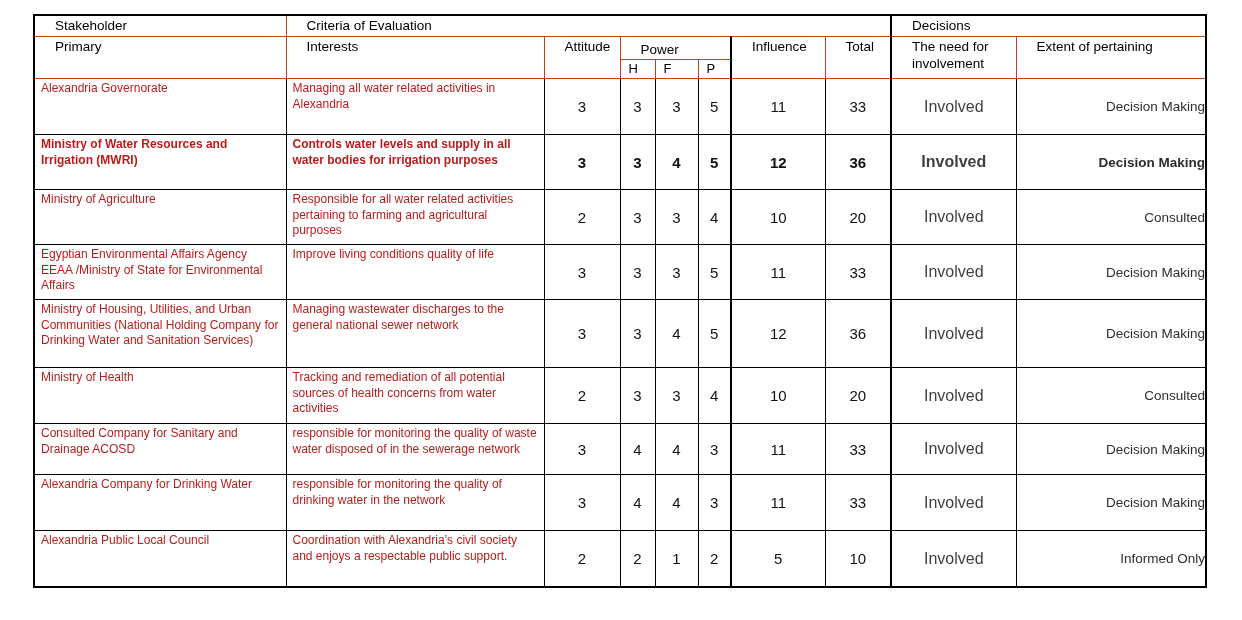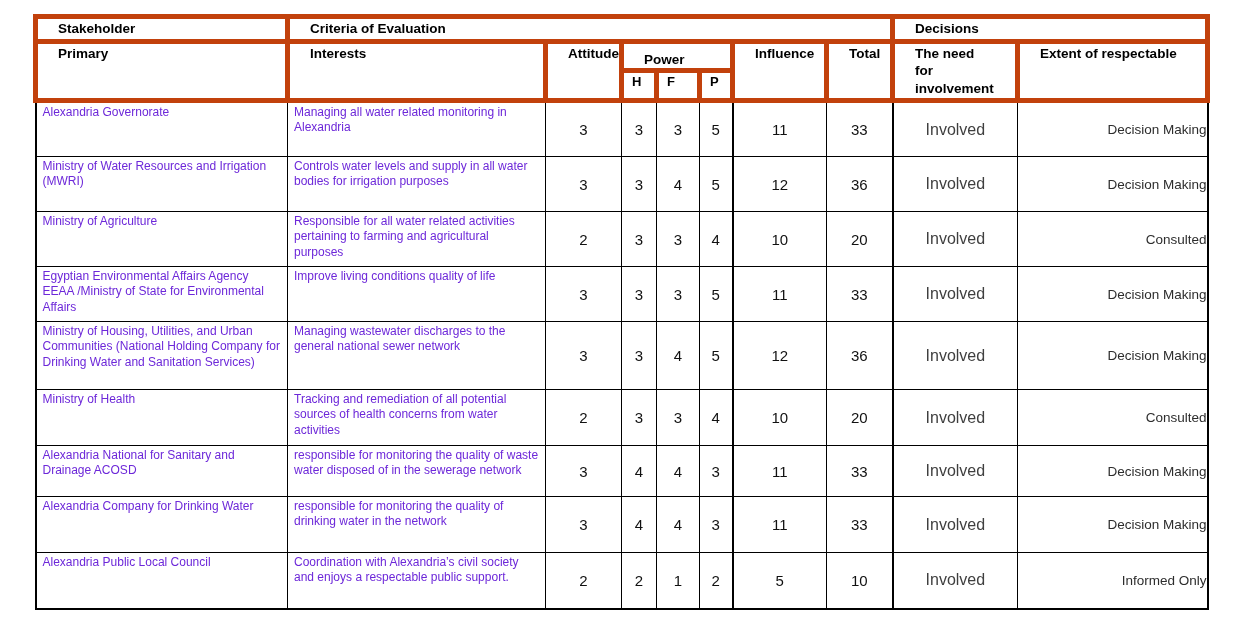--- a/index.html
+++ b/index.html
@@ -1,28 +1,28 @@
 <!DOCTYPE html>
 <html><head>
 <meta charset="utf-8">
 <style>
   html,body{margin:0;padding:0;background:#ffffff;}
   body{width:1242px;height:620px;position:relative;font-family:"Liberation Sans",sans-serif;}
   .table-wrap{position:absolute;left:33px;top:14px;}
   table{border-collapse:collapse;table-layout:fixed;width:1172px;border:2px solid #000;}
   th,td{overflow:hidden;box-sizing:border-box;}
-  th{border:5px solid #c2410c;font-weight:bold;font-size:13.5px;color:#000;text-align:left;
+  th{border:1px solid #c2410c;font-weight:normal;font-size:13.5px;color:#000;text-align:left;
      padding:1px 20px;vertical-align:top;line-height:1.3;}
   tr.h1 th{height:20px;}
   tr.h2 th{height:23px;margin-left:48px;}
   tr.h3 th{height:18px;font-size:13px;padding-left:8px;}
   th.power{text-align:left;vertical-align:bottom;padding-bottom:0;}
   .thickL{border-left:2px solid #000 !important;}
   tbody td{border:1px solid #000;border-top:1px solid #7d7d7d;}
-  td.txt{font-size:12px;color:#6d28d9;vertical-align:top;text-align:left;
+  td.txt{font-size:12px;color:#b91c1c;vertical-align:top;text-align:left;
          padding:2px 6px 2px 6px;line-height:1.27;}
   td.num{font-size:15px;color:#111;text-align:center;vertical-align:middle;padding:0;}
   td.small{font-size:16px;color:#3f3f3f;text-align:center;vertical-align:middle;padding:0;}
   td.extent{font-size:13.5px;color:#2d2d2d;text-align:right;vertical-align:middle;padding:0;}
 </style>
 </head>
 <body>
 
 <div class="table-wrap">
   <table>
@@ -45,42 +45,42 @@
         <th colspan="2" class="thickL">Decisions</th>
       </tr>
       <tr class="h2">
         <th rowspan="2">Primary</th>
         <th rowspan="2">Interests</th>
         <th rowspan="2">Attitude</th>
         <th colspan="3" class="power">Power</th>
         <th rowspan="2" class="thickL">Influence</th>
         <th rowspan="2">Total</th>
         <th rowspan="2" class="thickL">The need for involvement</th>
-        <th rowspan="2">Extent of respectable</th>
+        <th rowspan="2">Extent of pertaining</th>
       </tr>
       <tr class="h3">
         <th>H</th>
         <th>F</th>
         <th>P</th>
       </tr>
     </thead>
     <tbody id="tbody">
         <tr style="height: 56px;">
           <td class="txt">Alexandria Governorate</td>
-          <td class="txt">Managing all water related monitoring in Alexandria</td>
+          <td class="txt">Managing all water related activities in Alexandria</td>
           <td class="num">3</td>
           <td class="num">3</td>
           <td class="num">3</td>
           <td class="num">5</td>
           <td class="num thickL">11</td>
           <td class="num">33</td>
           <td class="small thickL">Involved</td>
           <td class="extent">Decision Making</td>
         </tr>
-        <tr style="height: 55px;">
+        <tr style="height: 55px; font-weight: bold;">
           <td class="txt">Ministry of Water Resources and Irrigation (MWRI)</td>
           <td class="txt">Controls water levels and supply in all water bodies for irrigation purposes</td>
           <td class="num">3</td>
           <td class="num">3</td>
           <td class="num">4</td>
           <td class="num">5</td>
           <td class="num thickL">12</td>
           <td class="num">36</td>
           <td class="small thickL">Involved</td>
           <td class="extent">Decision Making</td>
@@ -127,21 +127,21 @@
           <td class="num">2</td>
           <td class="num">3</td>
           <td class="num">3</td>
           <td class="num">4</td>
           <td class="num thickL">10</td>
           <td class="num">20</td>
           <td class="small thickL">Involved</td>
           <td class="extent">Consulted</td>
         </tr>
         <tr style="height: 51px;">
-          <td class="txt">Alexandria National for Sanitary and Drainage ACOSD</td>
+          <td class="txt">Consulted Company for Sanitary and Drainage ACOSD</td>
           <td class="txt">responsible for monitoring the quality of waste water disposed of in the sewerage network</td>
           <td class="num">3</td>
           <td class="num">4</td>
           <td class="num">4</td>
           <td class="num">3</td>
           <td class="num thickL">11</td>
           <td class="num">33</td>
           <td class="small thickL">Involved</td>
           <td class="extent">Decision Making</td>
         </tr>

